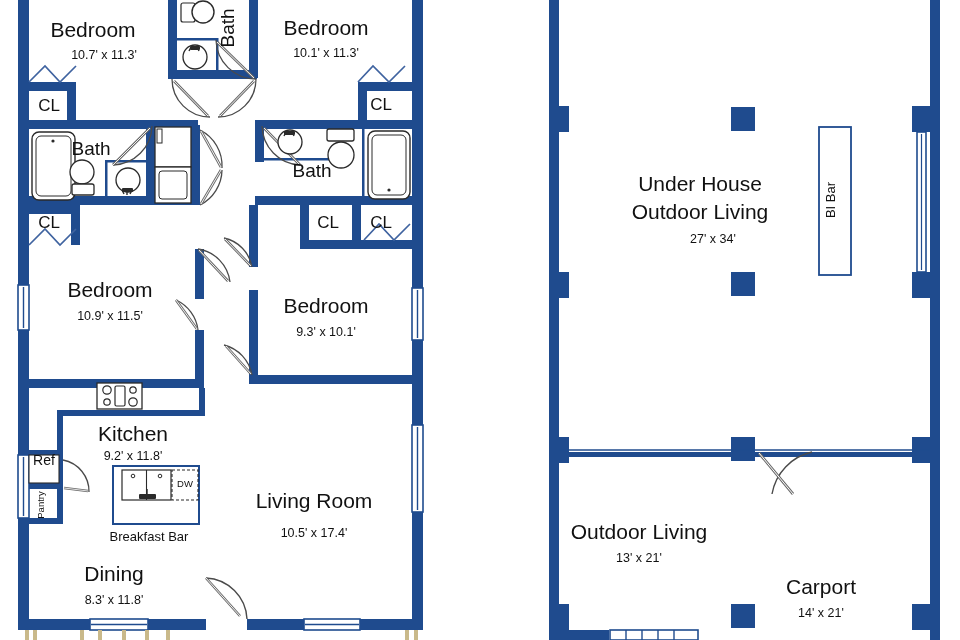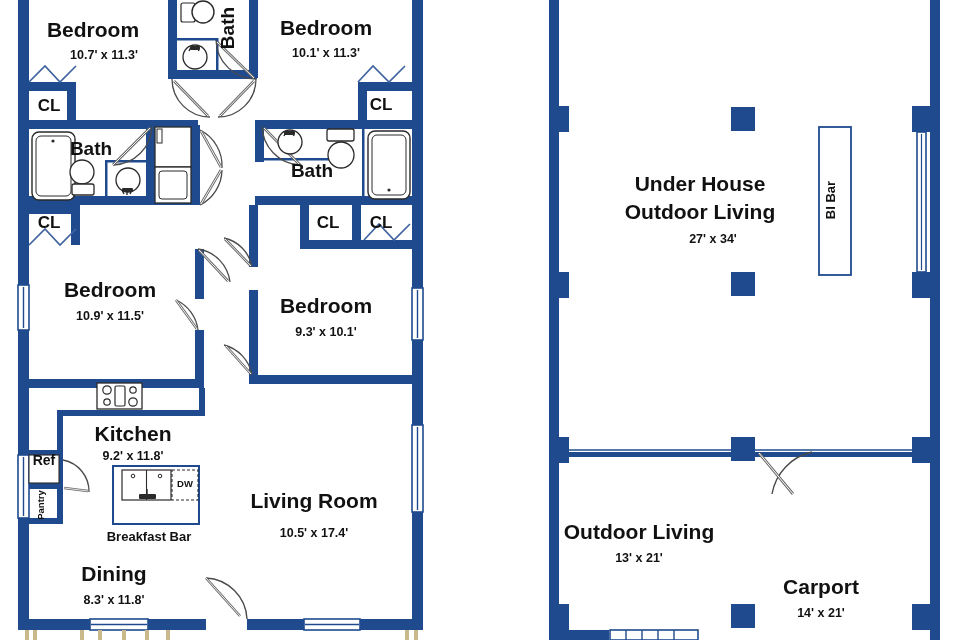--- a/index.html
+++ b/index.html
@@ -1,19 +1,19 @@
 <!DOCTYPE html>
 <html><head>
 <meta charset="utf-8">
 <title>Floor Plan</title>
 <style>
   html,body{margin:0;padding:0;background:#ffffff;}
   body{width:960px;height:640px;overflow:hidden;
        font-family:"Liberation Sans","DejaVu Sans",sans-serif;color:#000;}
-  #plan{position:relative;width:960px;height:640px;background:#fff;font-weight:bold;}
+  #plan{position:relative;width:960px;height:640px;background:#fff;}
   svg{display:block;}
   .rmname{font-family:"Liberation Sans","DejaVu Sans",sans-serif;
           font-size:19px;fill:#111;text-anchor:middle;}
   .rmname.big{font-size:21px;}
   .rmdim{font-family:"Liberation Sans","DejaVu Sans",sans-serif;
          font-size:12.5px;fill:#111;text-anchor:middle;}
   .smlabel{font-family:"Liberation Sans","DejaVu Sans",sans-serif;
            font-size:14px;fill:#111;text-anchor:middle;}
   .cl{font-family:"Liberation Sans","DejaVu Sans",sans-serif;
       font-size:17px;fill:#111;text-anchor:middle;}

